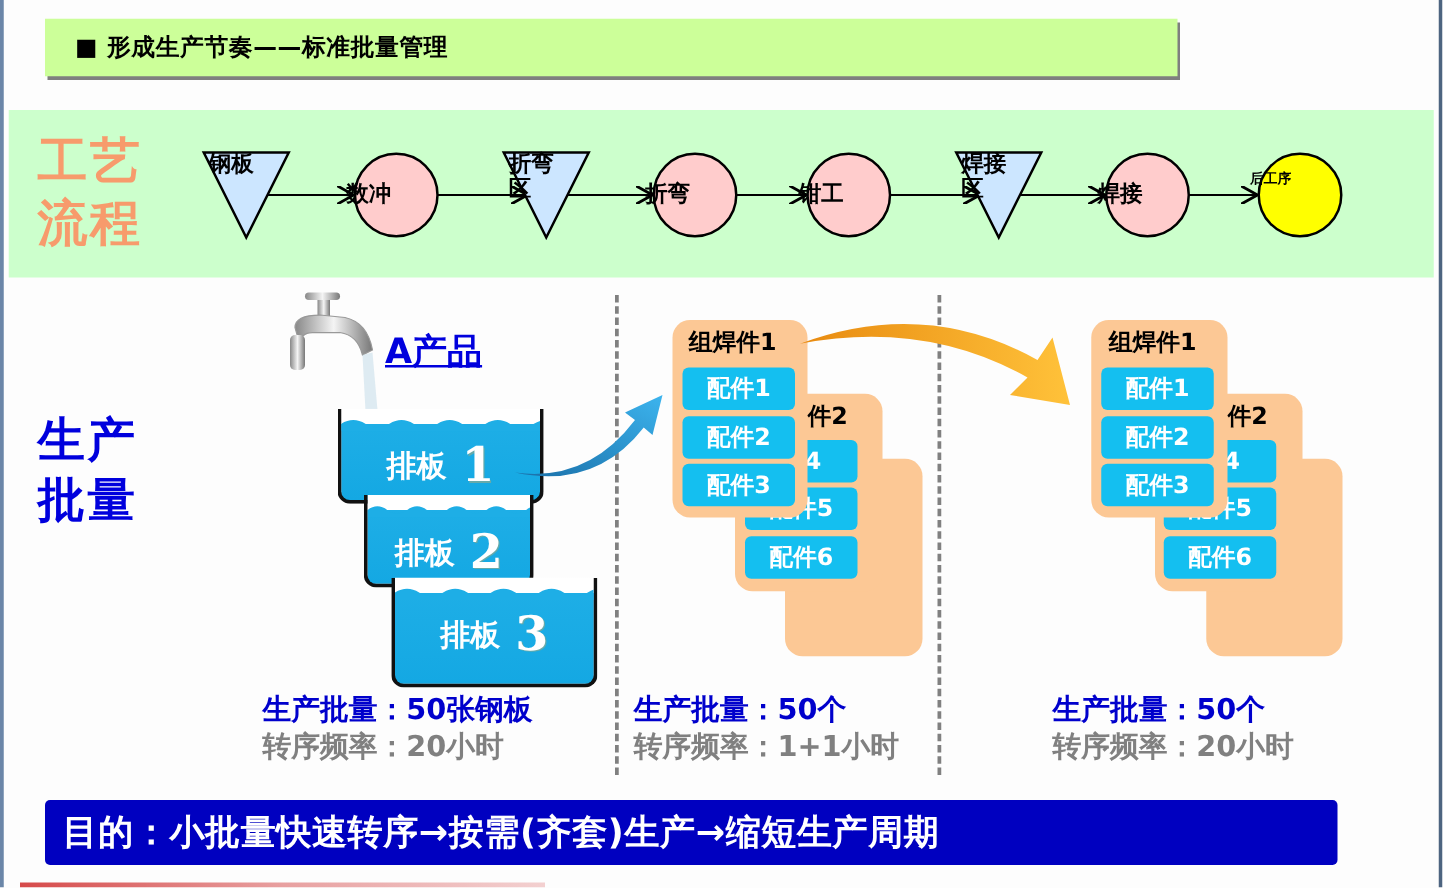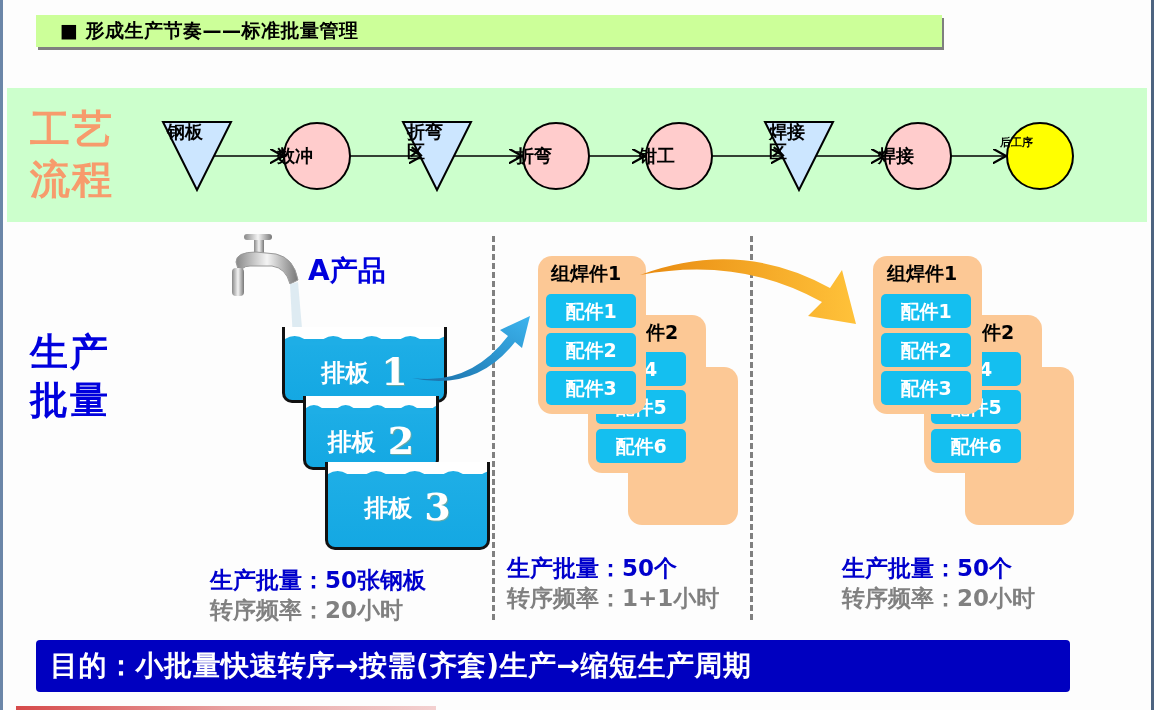--- a/index.html
+++ b/index.html
@@ -2,36 +2,36 @@
 <html><head>
 <meta charset="utf-8">
 <style>
   * { box-sizing: border-box; margin: 0; padding: 0; }
   html, body { width: 1154px; height: 710px; overflow: hidden; background: #fdfdfd; }
   body { position: relative; font-family: "DejaVu Sans", "Liberation Sans", sans-serif; }
   .frame-left { position: absolute; left: 0; top: 0; width: 3px; height: 710px; background: #6b86a8; }
   .frame-right { position: absolute; right: 0; top: 0; width: 3px; height: 710px; background: #4d6480; }
 
   
-  .title-bar { position: absolute; left: 36px; top: 15px; width: 906px; height: 32px; background: #ccff99;
+  .title-bar { position: absolute; left: 36px; top: 15px; width: 906px; height: 46px; background: #ccff99;
     box-shadow: 2px 3px 0 #7f7f7f; display: flex; align-items: center; padding-left: 24px; }
   .title-bar span { font-size: 19px; font-weight: bold; color: #000; letter-spacing: 0.5px; }
 
   
   .process-band { position: absolute; left: 7px; top: 88px; width: 1140px; height: 134px; background: #ccffcc; }
   .process-label { position: absolute; left: 30px; top: 104px; color: #f79b6c; font-size: 40px; font-weight: bold; line-height: 50px; letter-spacing: 2px; }
   .flow-svg { position: absolute; left: 0; top: 88px; }
   .node-label { position: absolute; font-size: 18px; font-weight: bold; color: #000; text-align: left; line-height: 20px; white-space: nowrap; }
 
   
   .batch-label { position: absolute; left: 30px; top: 328px; color: #0000dd; font-size: 38px; font-weight: bold; line-height: 48px; letter-spacing: 2px; text-align: right; }
-  .product-label { position: absolute; left: 308px; top: 252px; color: #0000dd; font-size: 28px; font-weight: bold; }
+  .product-label { position: absolute; left: 308px; top: 262px; color: #0000dd; font-size: 28px; font-weight: bold; text-decoration: underline; }
 
   .bucket { position: absolute; border: 3px solid #111; border-top: none; border-radius: 0 0 10px 10px;
-    background: linear-gradient(#fff 0, #fff 12px, #1eaee6 12px, #14a8e3 100%); overflow: hidden; margin-left: 12px; }
+    background: linear-gradient(#fff 0, #fff 12px, #1eaee6 12px, #14a8e3 100%); overflow: hidden; }
   .bucket .wave { position: absolute; left: 0; top: 6px; width: 100%; height: 12px; }
   .bucket .btxt { position: absolute; width: 100%; text-align: center; color: #fff; font-weight: bold; font-size: 24px; top: 22px; }
   .bucket .bnum { font-family: "DejaVu Serif", "Liberation Serif", serif; font-size: 38px; margin-left: 12px; vertical-align: -4px;
     text-shadow: 1px 1px 0 #6aa; }
 
   .divider { position: absolute; top: 236px; height: 384px; border-left: 3px dashed #808080; }
 
   .assy-back { position: absolute; background: #fcc895; border-radius: 14px; }
   .assy-title { position: absolute; font-size: 19px; font-weight: bold; color: #000; }
   .part { position: absolute; width: 90px; height: 34px; background: #14bff0; border-radius: 5px; color: #fff;
@@ -182,21 +182,21 @@
     </linearGradient>
     <linearGradient id="orangeArr" x1="0" x2="1">
       <stop offset="0" stop-color="#e88a10"></stop>
         <stop offset="1" stop-color="#ffc23a"></stop>
     </linearGradient>
   </defs>
   <path d="M412,378 Q470,386 508,336 L500,330 L530,316 L522,348 L515,342 Q476,392 412,378 Z" fill="url(#blueArr)"></path>
   <path d="M640,275 Q740,238 830,288 L842,270 L856,324 L808,316 L822,302 Q740,256 640,275 Z" fill="url(#orangeArr)"></path>
 </svg>
 
-<div class="stat" style="left:210px; top:553px;margin-top:12px;">
+<div class="stat" style="left:210px; top:553px;">
   <span class="batch">生产批量：50张钢板</span>
   <span class="freq">转序频率：20小时</span>
 </div>
 <div class="stat" style="left:507px; top:553px;">
   <span class="batch">生产批量：50个</span>
   <span class="freq">转序频率：1+1小时</span>
 </div>
 <div class="stat" style="left:842px; top:553px;">
   <span class="batch">生产批量：50个</span>
   <span class="freq">转序频率：20小时</span>

